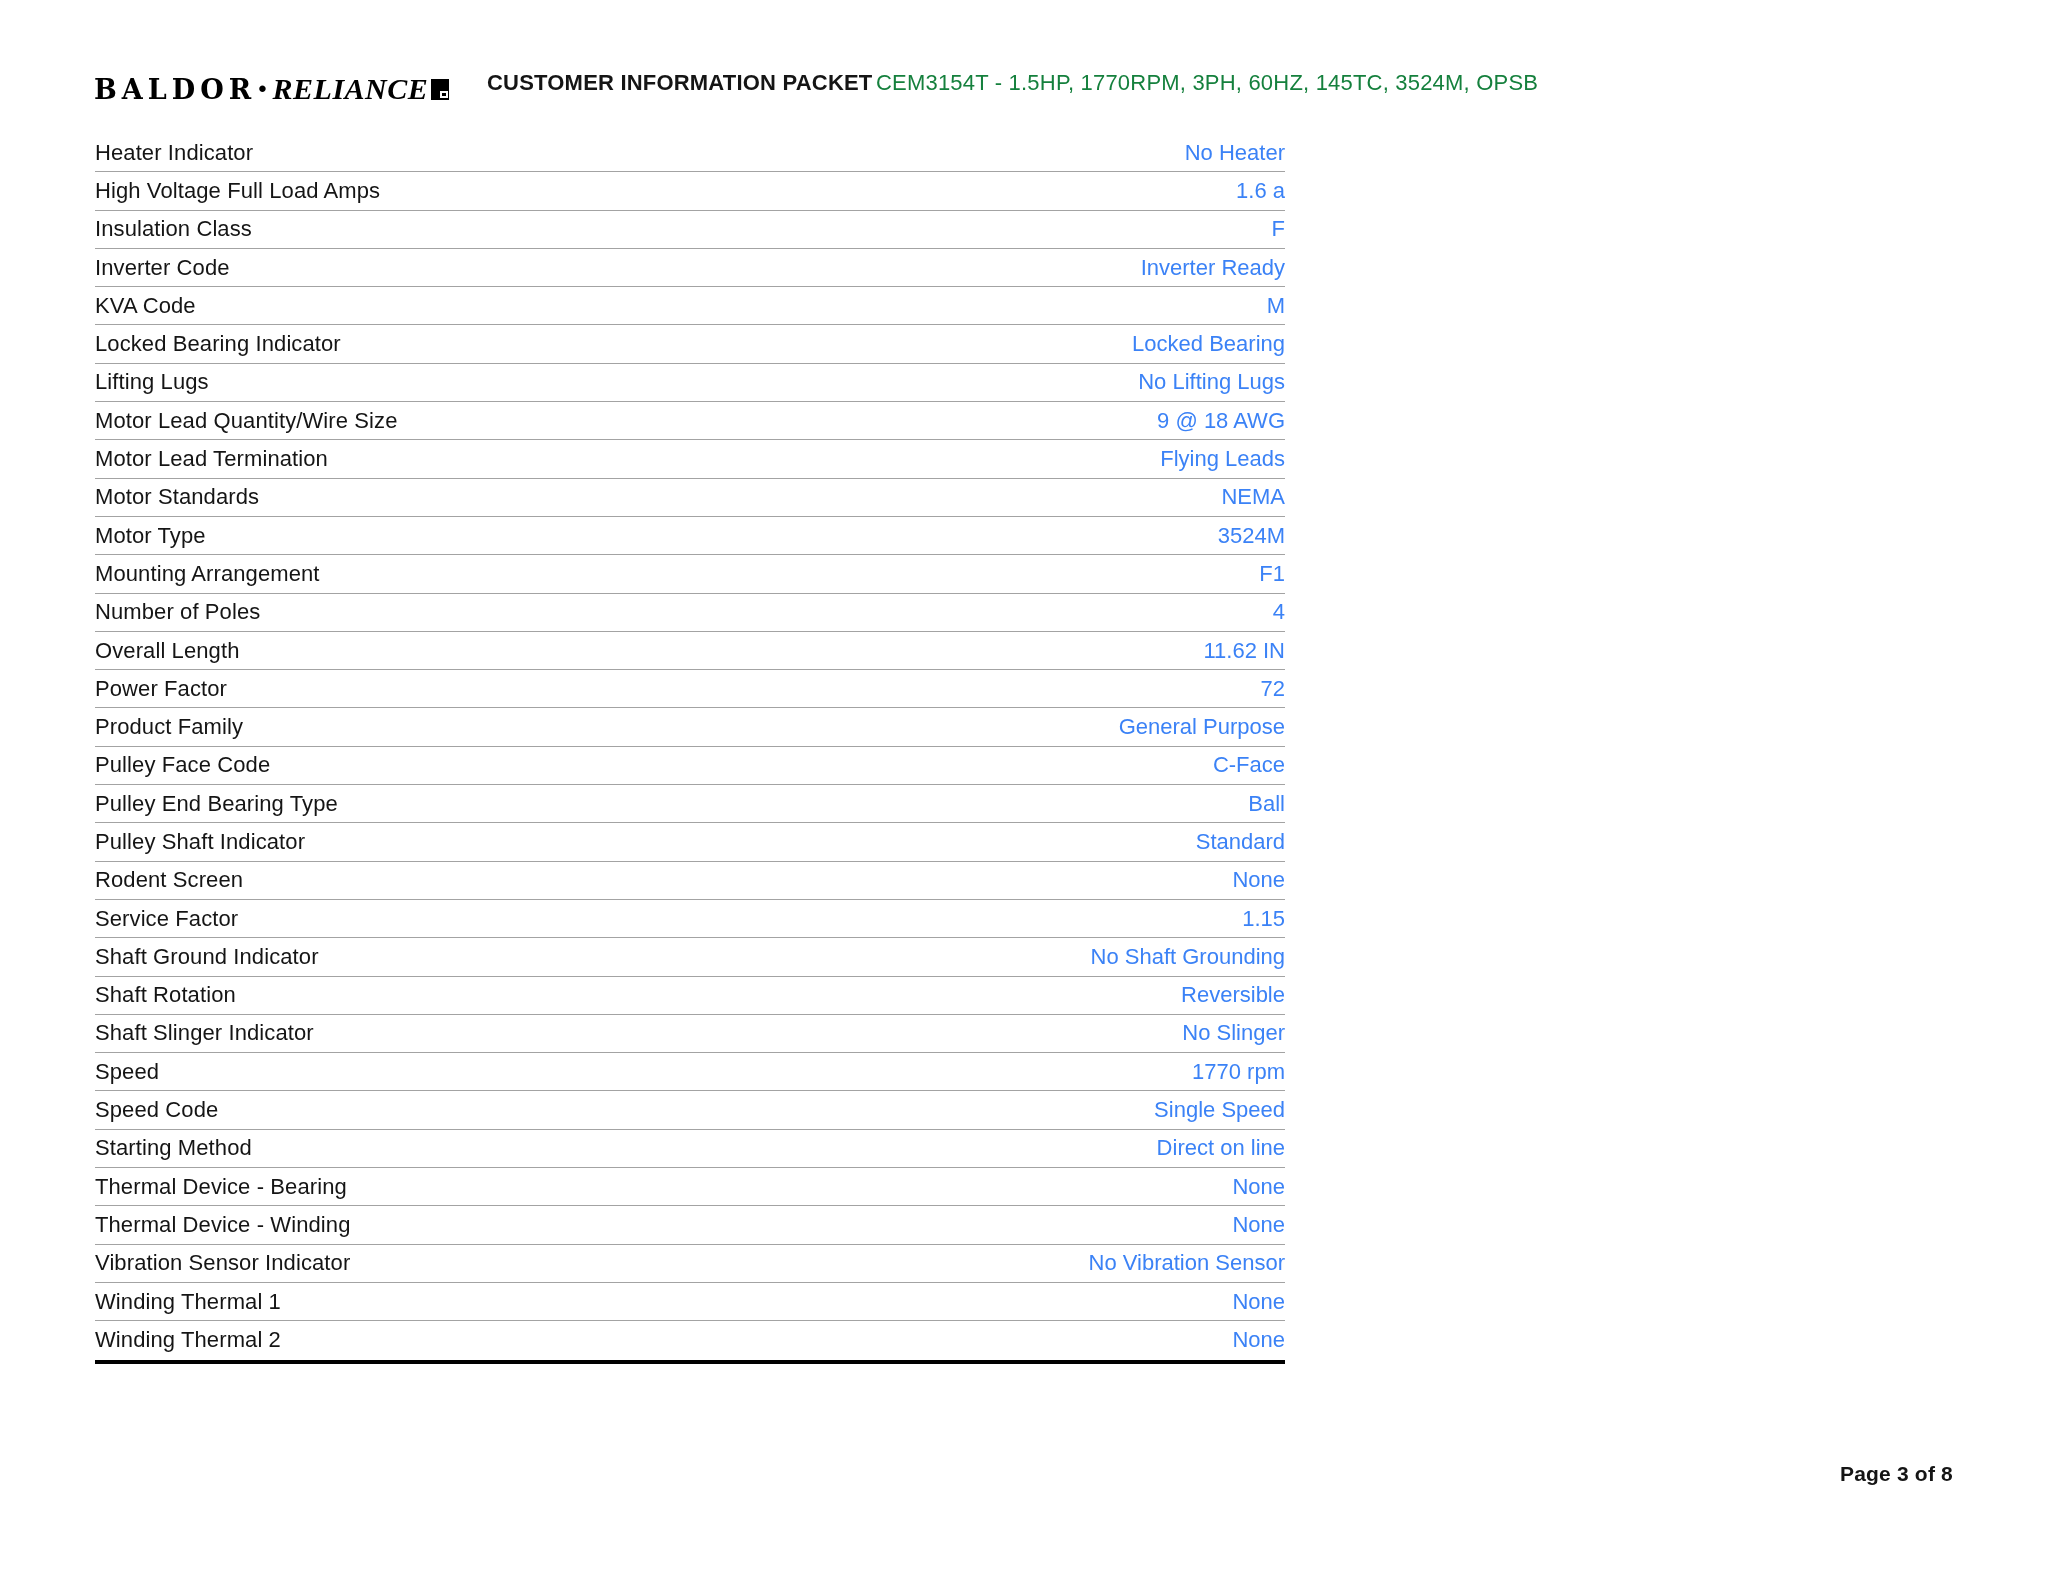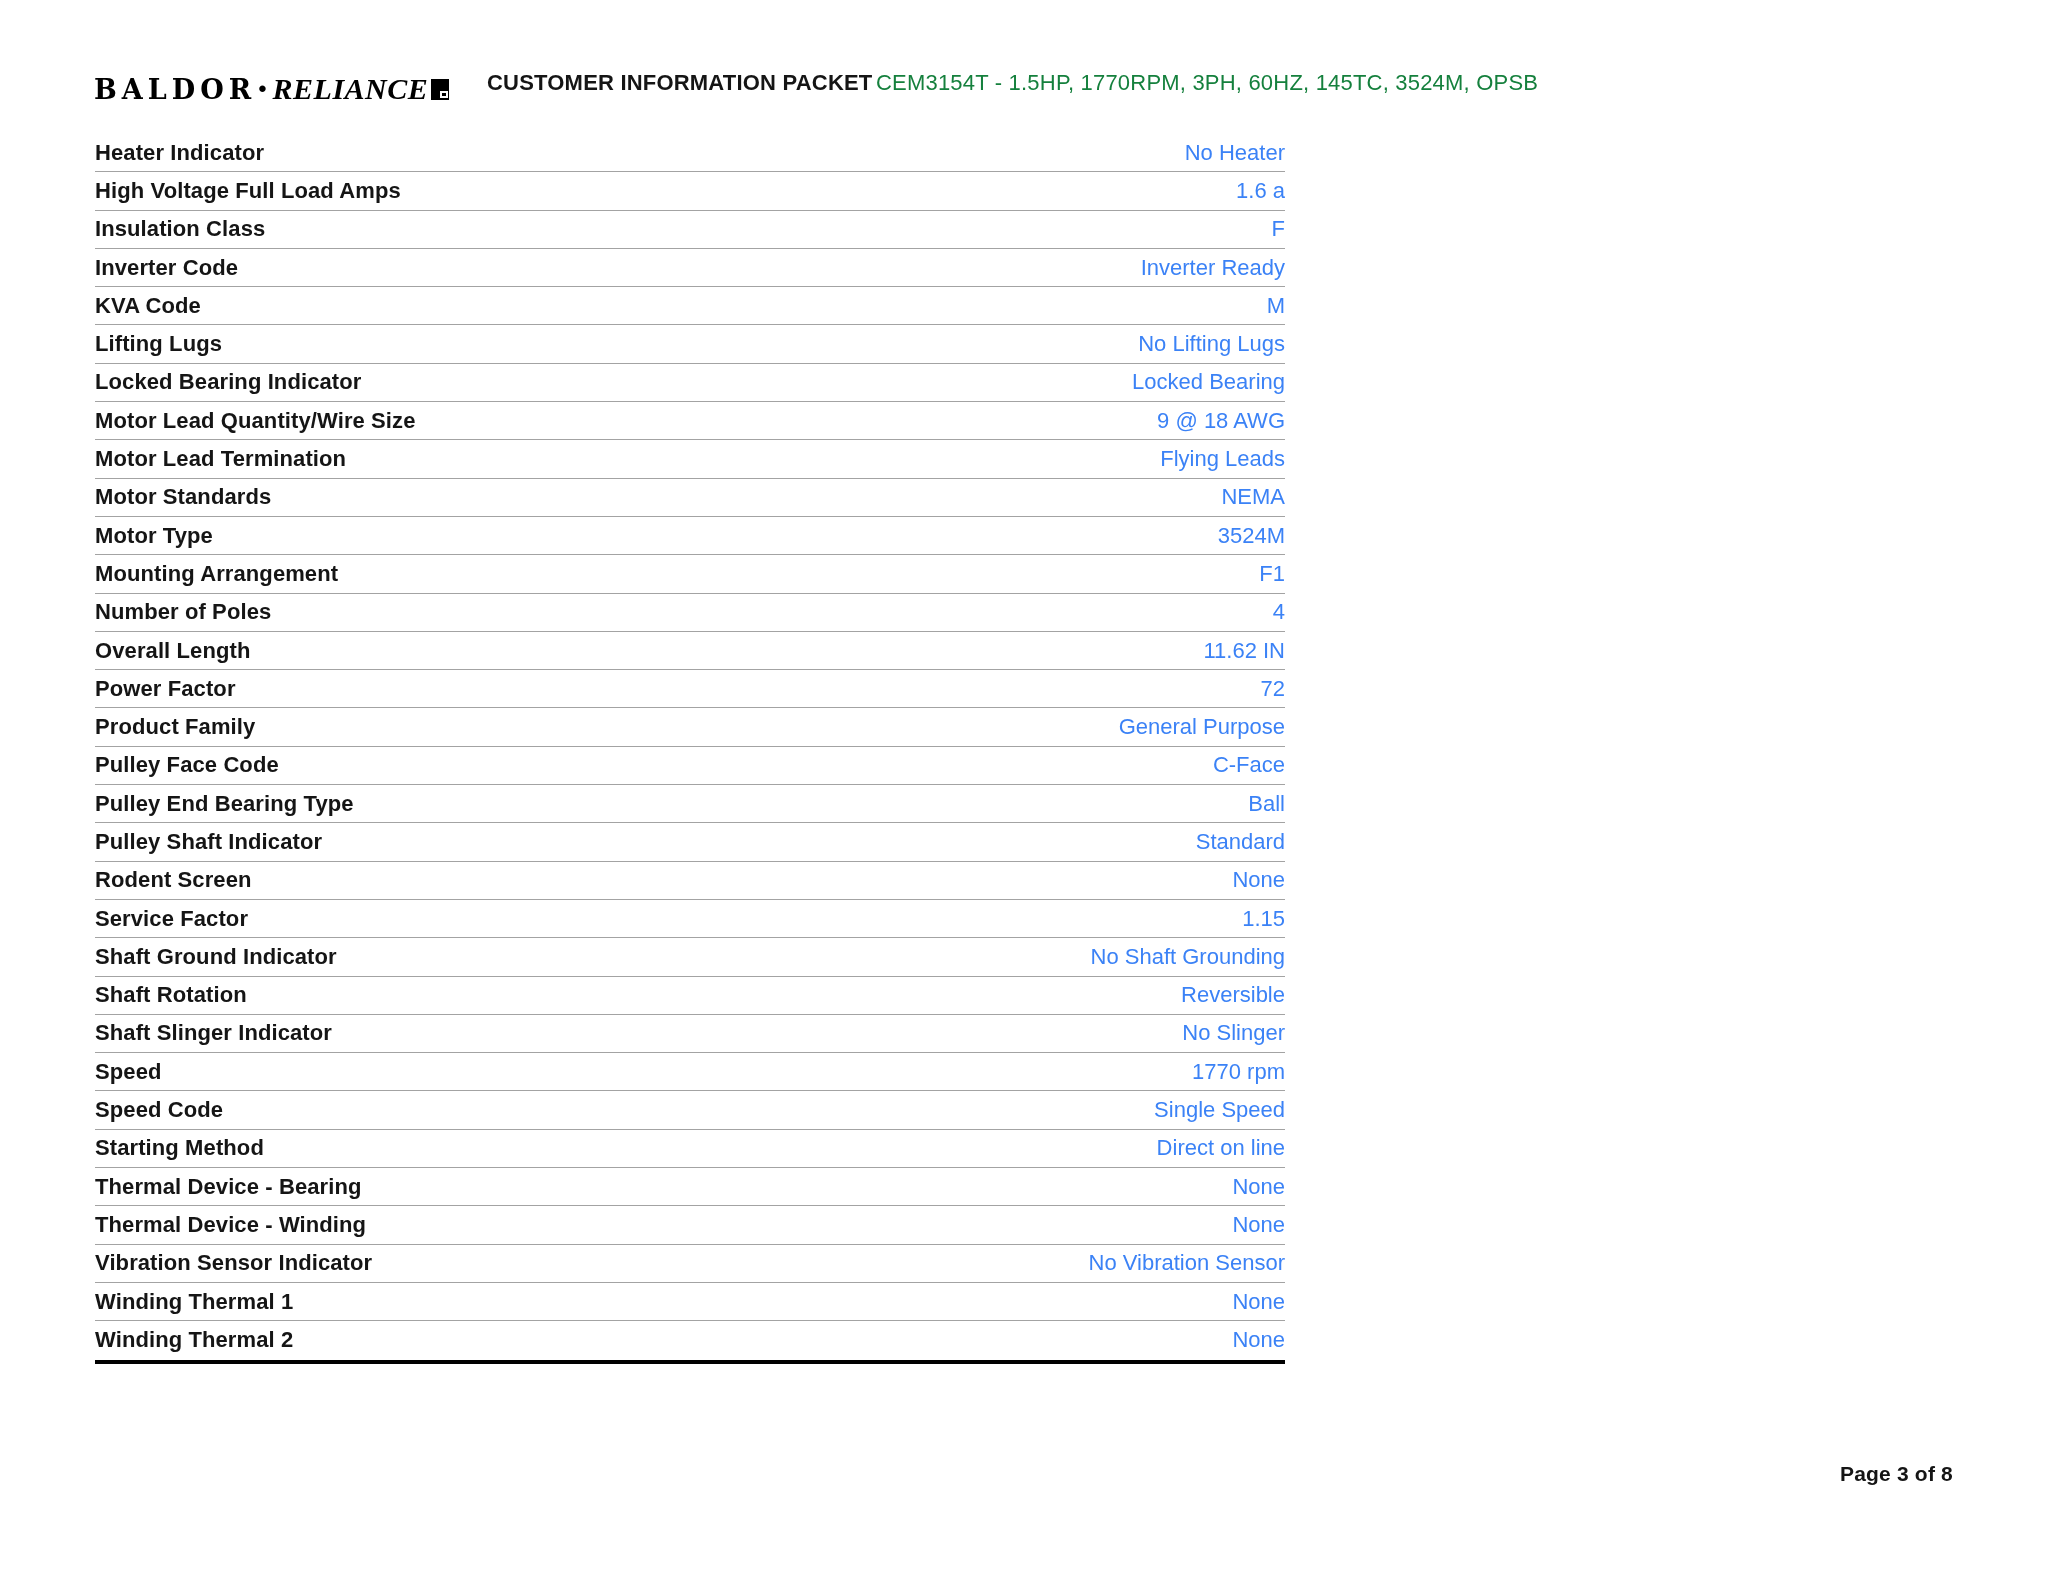--- a/index.html
+++ b/index.html
@@ -100,21 +100,21 @@
   .spec-row {
     box-sizing: border-box;
     height: 38.3px;
     display: flex;
     align-items: center;
     justify-content: space-between;
     border-bottom: 1px solid #a3a3a3;
   }
   .spec-row:last-child { border-bottom: none; }
   .spec-label {
-    font-weight: bold;
+    font-weight: normal;
     font-size: 22px;
     letter-spacing: 0.1px;
     white-space: nowrap;
   }
   .spec-value {
     font-weight: normal;
     font-size: 22px;
     text-align: right;
     white-space: nowrap;
     color: #3b82f6;
@@ -161,28 +161,28 @@
       </div>
       <div class="spec-row">
         <div class="spec-label">Inverter Code</div>
         <div class="spec-value">Inverter Ready</div>
       </div>
       <div class="spec-row">
         <div class="spec-label">KVA Code</div>
         <div class="spec-value">M</div>
       </div>
       <div class="spec-row">
+        <div class="spec-label">Locked Bearing Indicator</div>
+        <div class="spec-value">Locked Bearing</div>
+      </div>
+      <div class="spec-row">
         <div class="spec-label">Lifting Lugs</div>
         <div class="spec-value">No Lifting Lugs</div>
       </div>
       <div class="spec-row">
-        <div class="spec-label">Locked Bearing Indicator</div>
-        <div class="spec-value">Locked Bearing</div>
-      </div>
-      <div class="spec-row">
         <div class="spec-label">Motor Lead Quantity/Wire Size</div>
         <div class="spec-value">9 @ 18 AWG</div>
       </div>
       <div class="spec-row">
         <div class="spec-label">Motor Lead Termination</div>
         <div class="spec-value">Flying Leads</div>
       </div>
       <div class="spec-row">
         <div class="spec-label">Motor Standards</div>
         <div class="spec-value">NEMA</div>

